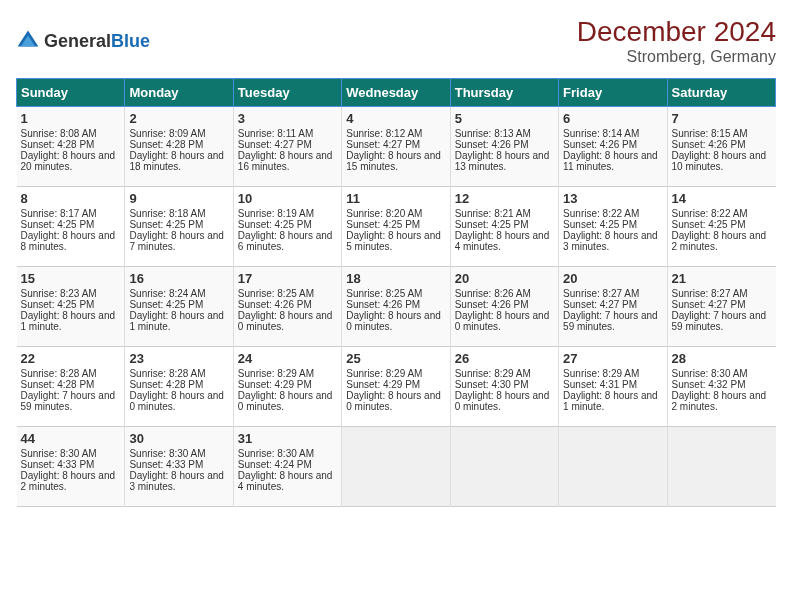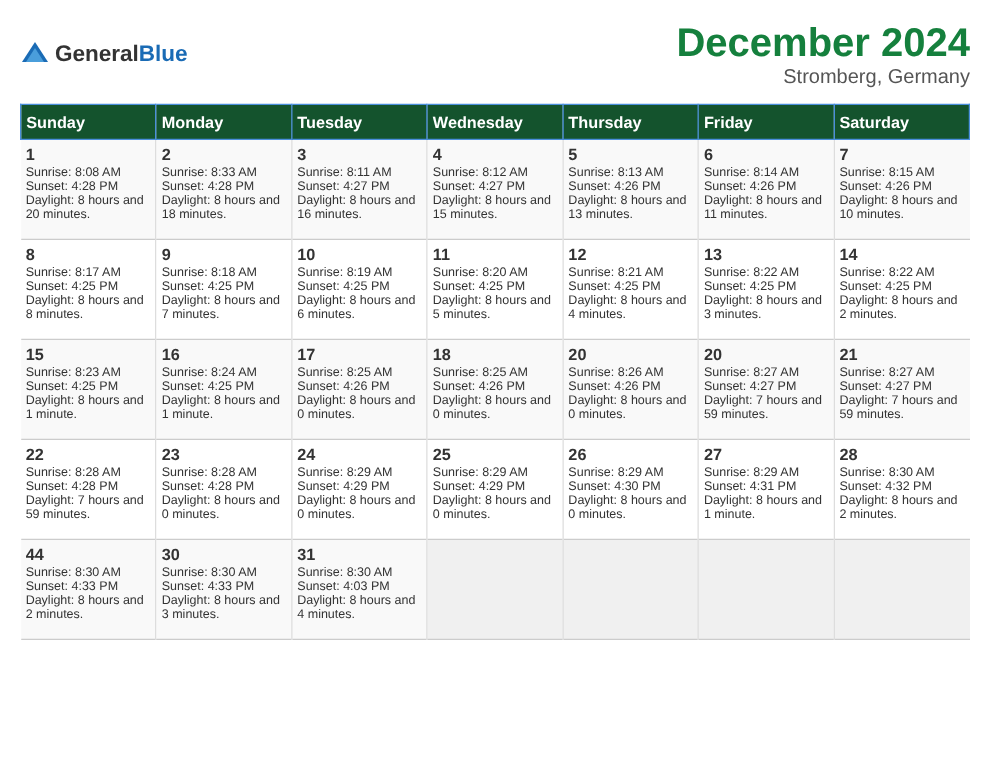--- a/index.html
+++ b/index.html
@@ -32,35 +32,35 @@
       color: #1a6bb5;
     }
     .logo-icon {
       width: 24px;
       height: 24px;
     }
     .title-block {
       text-align: right;
     }
     .month-title {
-      font-size: 32px;
-      font-weight: bold;
-      color: #15803d;
+      font-size: 28px;
+      font-weight: normal;
+      color: #7f1d1d;
     }
     .location-title {
       font-size: 16px;
       color: #555;
     }
     table {
       width: 100%;
       border-collapse: collapse;
       table-layout: fixed;
     }
     thead tr {
-      background-color: #14532d;
+      background-color: #0f766e;
     }
     thead th {
       color: #fff;
       font-size: 13px;
       font-weight: bold;
       padding: 6px 4px;
       text-align: left;
       border: 1px solid #4a8edb;
     }
     tbody tr {
@@ -120,21 +120,21 @@
       <th>Tuesday</th>
       <th>Wednesday</th>
       <th>Thursday</th>
       <th>Friday</th>
       <th>Saturday</th>
     </tr>
   </thead>
   <tbody id="calendar-body">
   <tr>
         <td><span class="day-num">1</span><span>Sunrise: 8:08 AM</span><br><span>Sunset: 4:28 PM</span><br><span>Daylight: 8 hours and 20 minutes.</span></td>
-        <td><span class="day-num">2</span><span>Sunrise: 8:33 AM</span><br><span>Sunset: 4:28 PM</span><br><span>Daylight: 8 hours and 18 minutes.</span></td>
+        <td><span class="day-num">2</span><span>Sunrise: 8:09 AM</span><br><span>Sunset: 4:28 PM</span><br><span>Daylight: 8 hours and 18 minutes.</span></td>
         <td><span class="day-num">3</span><span>Sunrise: 8:11 AM</span><br><span>Sunset: 4:27 PM</span><br><span>Daylight: 8 hours and 16 minutes.</span></td>
         <td><span class="day-num">4</span><span>Sunrise: 8:12 AM</span><br><span>Sunset: 4:27 PM</span><br><span>Daylight: 8 hours and 15 minutes.</span></td>
         <td><span class="day-num">5</span><span>Sunrise: 8:13 AM</span><br><span>Sunset: 4:26 PM</span><br><span>Daylight: 8 hours and 13 minutes.</span></td>
         <td><span class="day-num">6</span><span>Sunrise: 8:14 AM</span><br><span>Sunset: 4:26 PM</span><br><span>Daylight: 8 hours and 11 minutes.</span></td>
         <td><span class="day-num">7</span><span>Sunrise: 8:15 AM</span><br><span>Sunset: 4:26 PM</span><br><span>Daylight: 8 hours and 10 minutes.</span></td>
       </tr>
       <tr>
         <td><span class="day-num">8</span><span>Sunrise: 8:17 AM</span><br><span>Sunset: 4:25 PM</span><br><span>Daylight: 8 hours and 8 minutes.</span></td>
         <td><span class="day-num">9</span><span>Sunrise: 8:18 AM</span><br><span>Sunset: 4:25 PM</span><br><span>Daylight: 8 hours and 7 minutes.</span></td>
         <td><span class="day-num">10</span><span>Sunrise: 8:19 AM</span><br><span>Sunset: 4:25 PM</span><br><span>Daylight: 8 hours and 6 minutes.</span></td>
@@ -157,20 +157,20 @@
         <td><span class="day-num">23</span><span>Sunrise: 8:28 AM</span><br><span>Sunset: 4:28 PM</span><br><span>Daylight: 8 hours and 0 minutes.</span></td>
         <td><span class="day-num">24</span><span>Sunrise: 8:29 AM</span><br><span>Sunset: 4:29 PM</span><br><span>Daylight: 8 hours and 0 minutes.</span></td>
         <td><span class="day-num">25</span><span>Sunrise: 8:29 AM</span><br><span>Sunset: 4:29 PM</span><br><span>Daylight: 8 hours and 0 minutes.</span></td>
         <td><span class="day-num">26</span><span>Sunrise: 8:29 AM</span><br><span>Sunset: 4:30 PM</span><br><span>Daylight: 8 hours and 0 minutes.</span></td>
         <td><span class="day-num">27</span><span>Sunrise: 8:29 AM</span><br><span>Sunset: 4:31 PM</span><br><span>Daylight: 8 hours and 1 minute.</span></td>
         <td><span class="day-num">28</span><span>Sunrise: 8:30 AM</span><br><span>Sunset: 4:32 PM</span><br><span>Daylight: 8 hours and 2 minutes.</span></td>
       </tr>
       <tr>
         <td><span class="day-num">44</span><span>Sunrise: 8:30 AM</span><br><span>Sunset: 4:33 PM</span><br><span>Daylight: 8 hours and 2 minutes.</span></td>
         <td><span class="day-num">30</span><span>Sunrise: 8:30 AM</span><br><span>Sunset: 4:33 PM</span><br><span>Daylight: 8 hours and 3 minutes.</span></td>
-        <td><span class="day-num">31</span><span>Sunrise: 8:30 AM</span><br><span>Sunset: 4:03 PM</span><br><span>Daylight: 8 hours and 4 minutes.</span></td>
+        <td><span class="day-num">31</span><span>Sunrise: 8:30 AM</span><br><span>Sunset: 4:24 PM</span><br><span>Daylight: 8 hours and 4 minutes.</span></td>
         <td class="empty-cell"></td>
         <td class="empty-cell"></td>
         <td class="empty-cell"></td>
         <td class="empty-cell"></td>
       </tr>
     </tbody>
 </table>
 
 </body></html>

